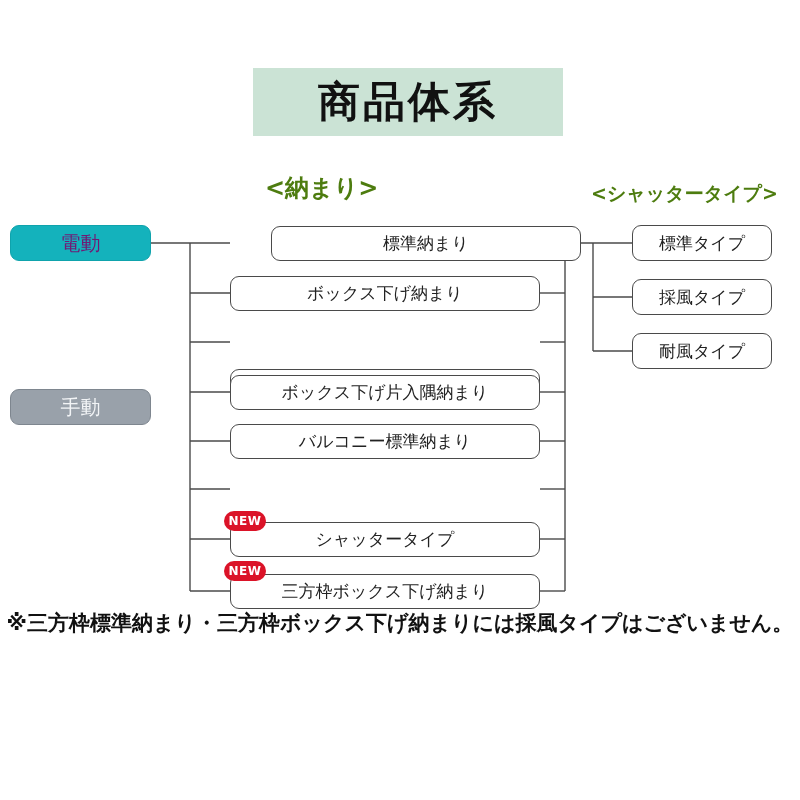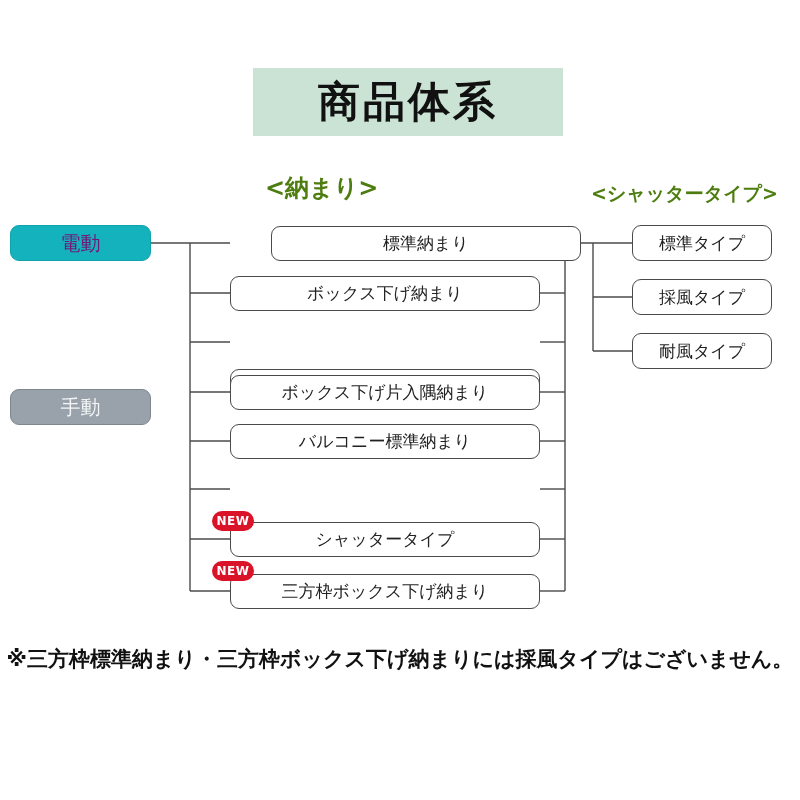--- a/index.html
+++ b/index.html
@@ -52,32 +52,32 @@
   .nakamari-box { left: 230px; width: 310px; height: 35px; }
   .shutter-box  { left: 632px; width: 140px; height: 36px; }
 
   .nb-1 { top: 226px; margin-left: 41px; } .nb-2 { top: 276px; } .nb-3 { top: 325px; margin-top: 44px; }
   .nb-4 { top: 375px; } .nb-5 { top: 424px; } .nb-6 { top: 472px; }
   .nb-7 { top: 522px; } .nb-8 { top: 574px; }
 
   .sb-1 { top: 225px; } .sb-2 { top: 279px; } .sb-3 { top: 333px; }
 
   .new-badge {
-    left: 212px; width: 42px; height: 20px;
+    left: 224px; width: 42px; height: 20px;
     background: #db1328;
     border-radius: 10px;
     display: flex; align-items: center; justify-content: center;
     color: #ffffff; font-size: 12px; font-weight: bold; letter-spacing: 0.5px;
     z-index: 3;
   }
   .badge-7 { top: 511px; }
   .badge-8 { top: 561px; }
 
   .footnote {
-    left: 0; top: 645px; width: 800px;
+    left: 0; top: 609px; width: 800px;
     text-align: center;
     font-size: 21px; font-weight: bold; color: #111111;
     z-index: 2;
   }
 </style>
 </head>
 <body>
 
 <div id="canvas">
 

